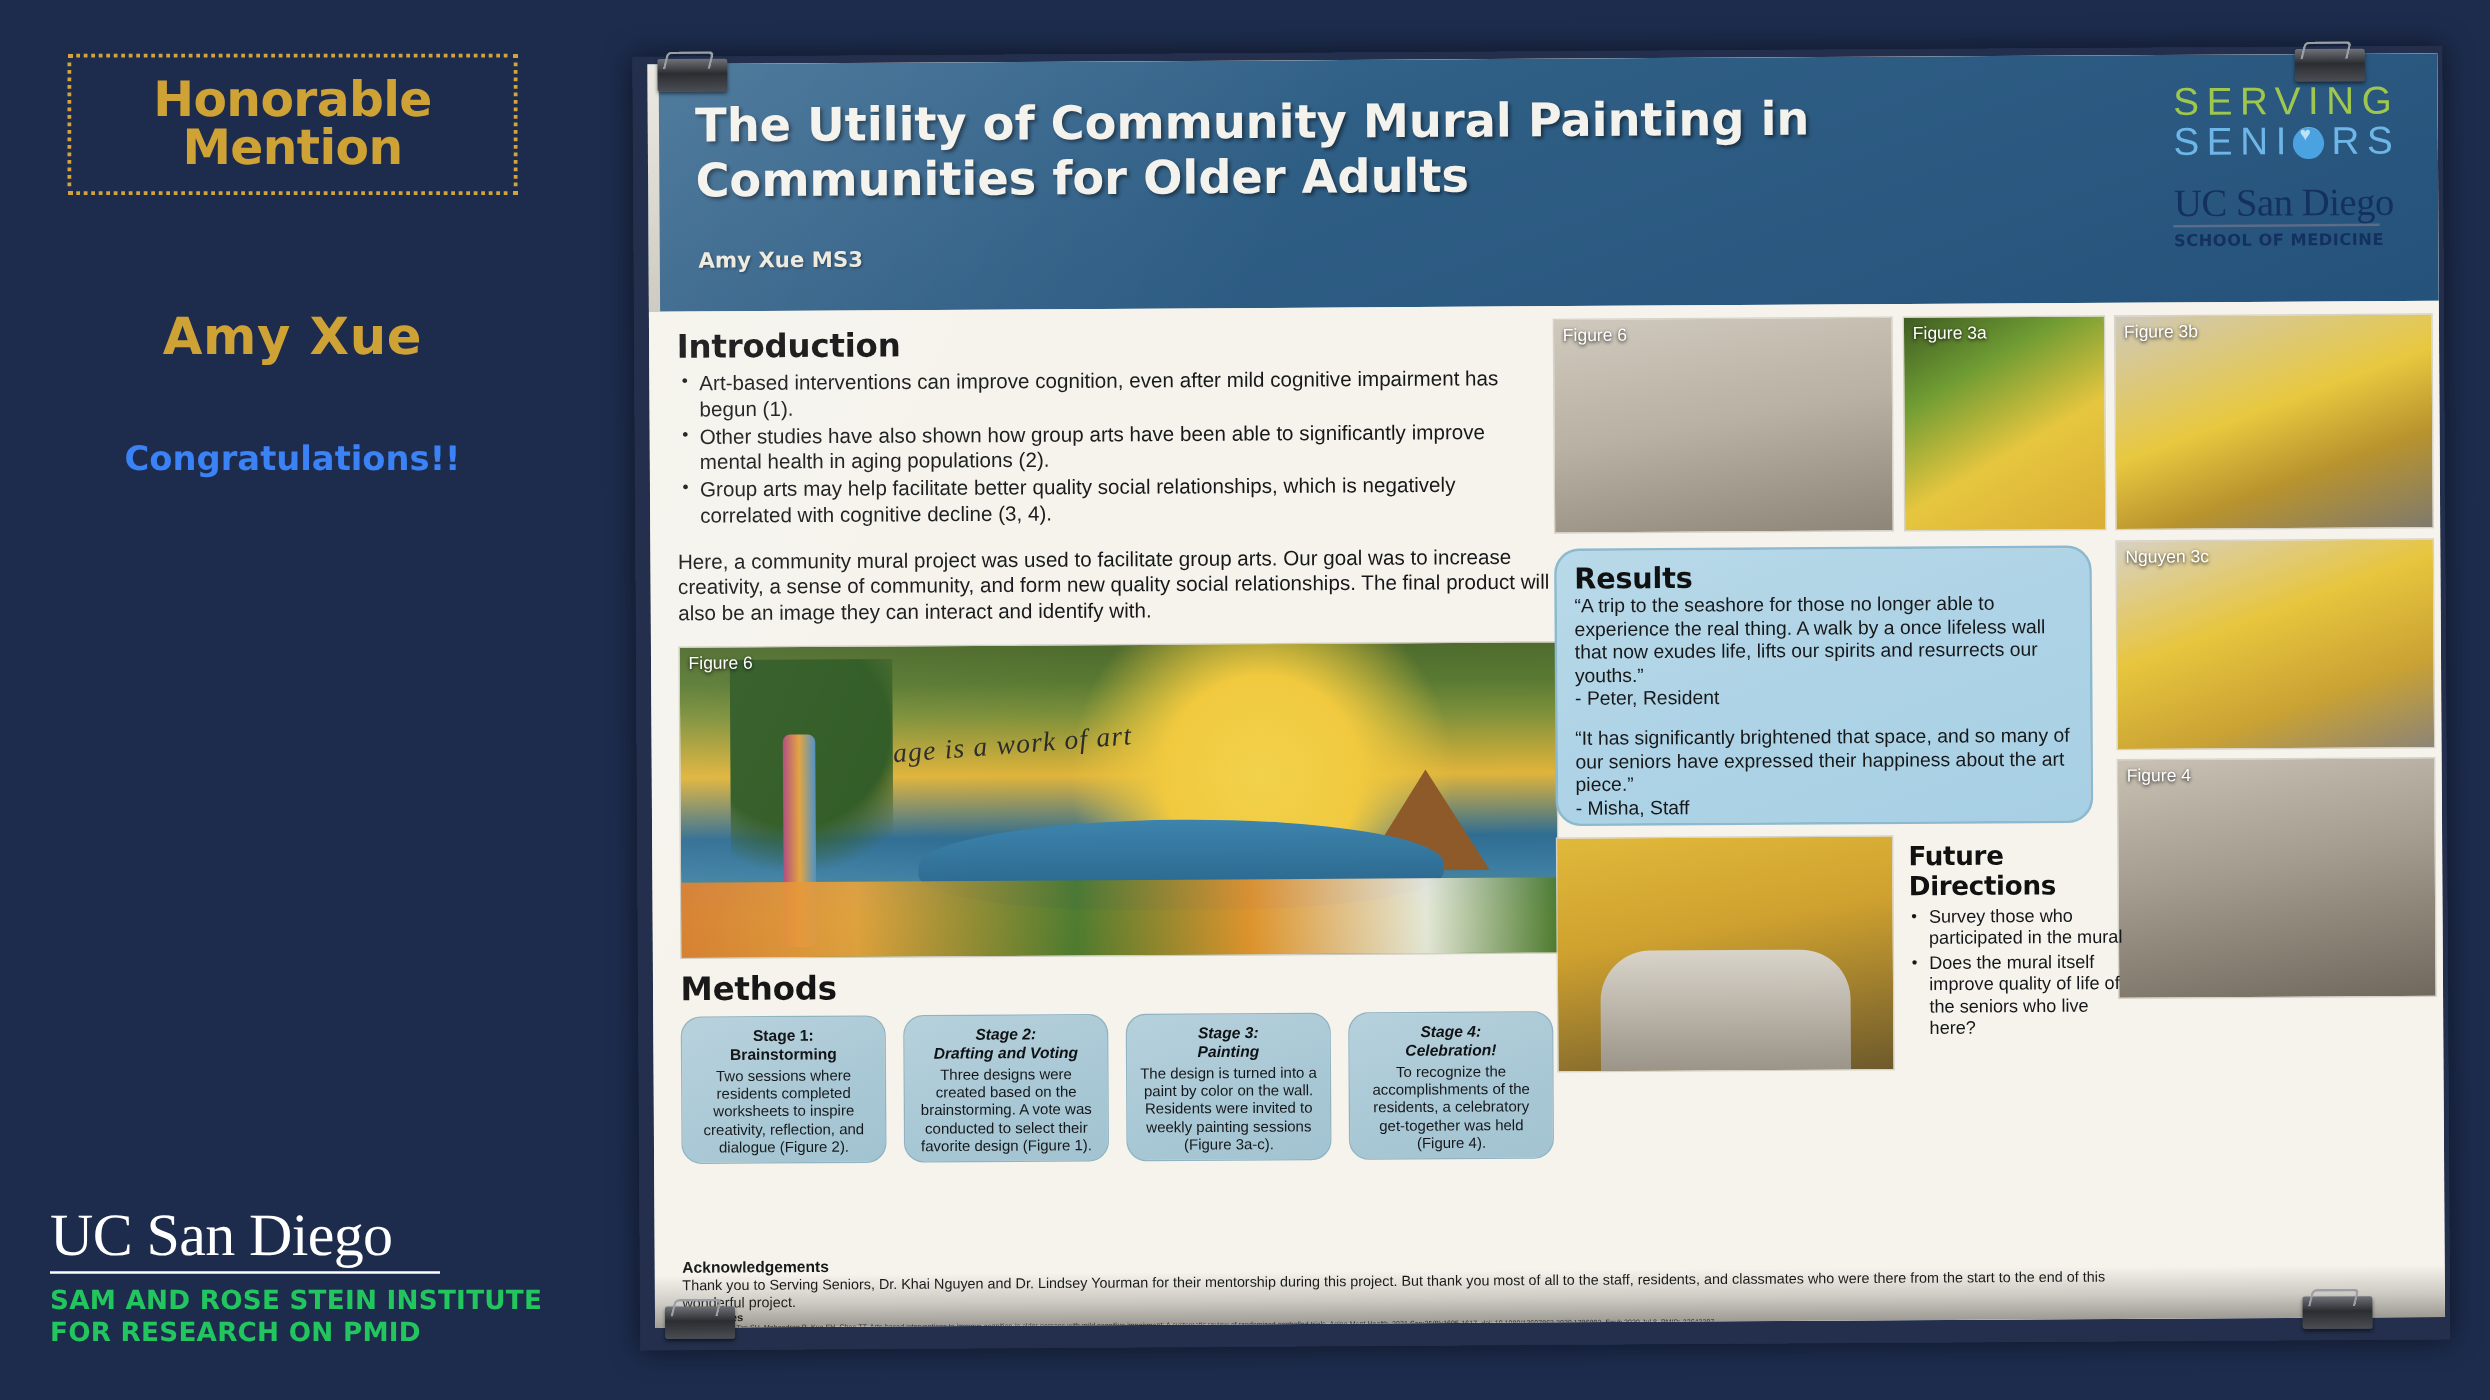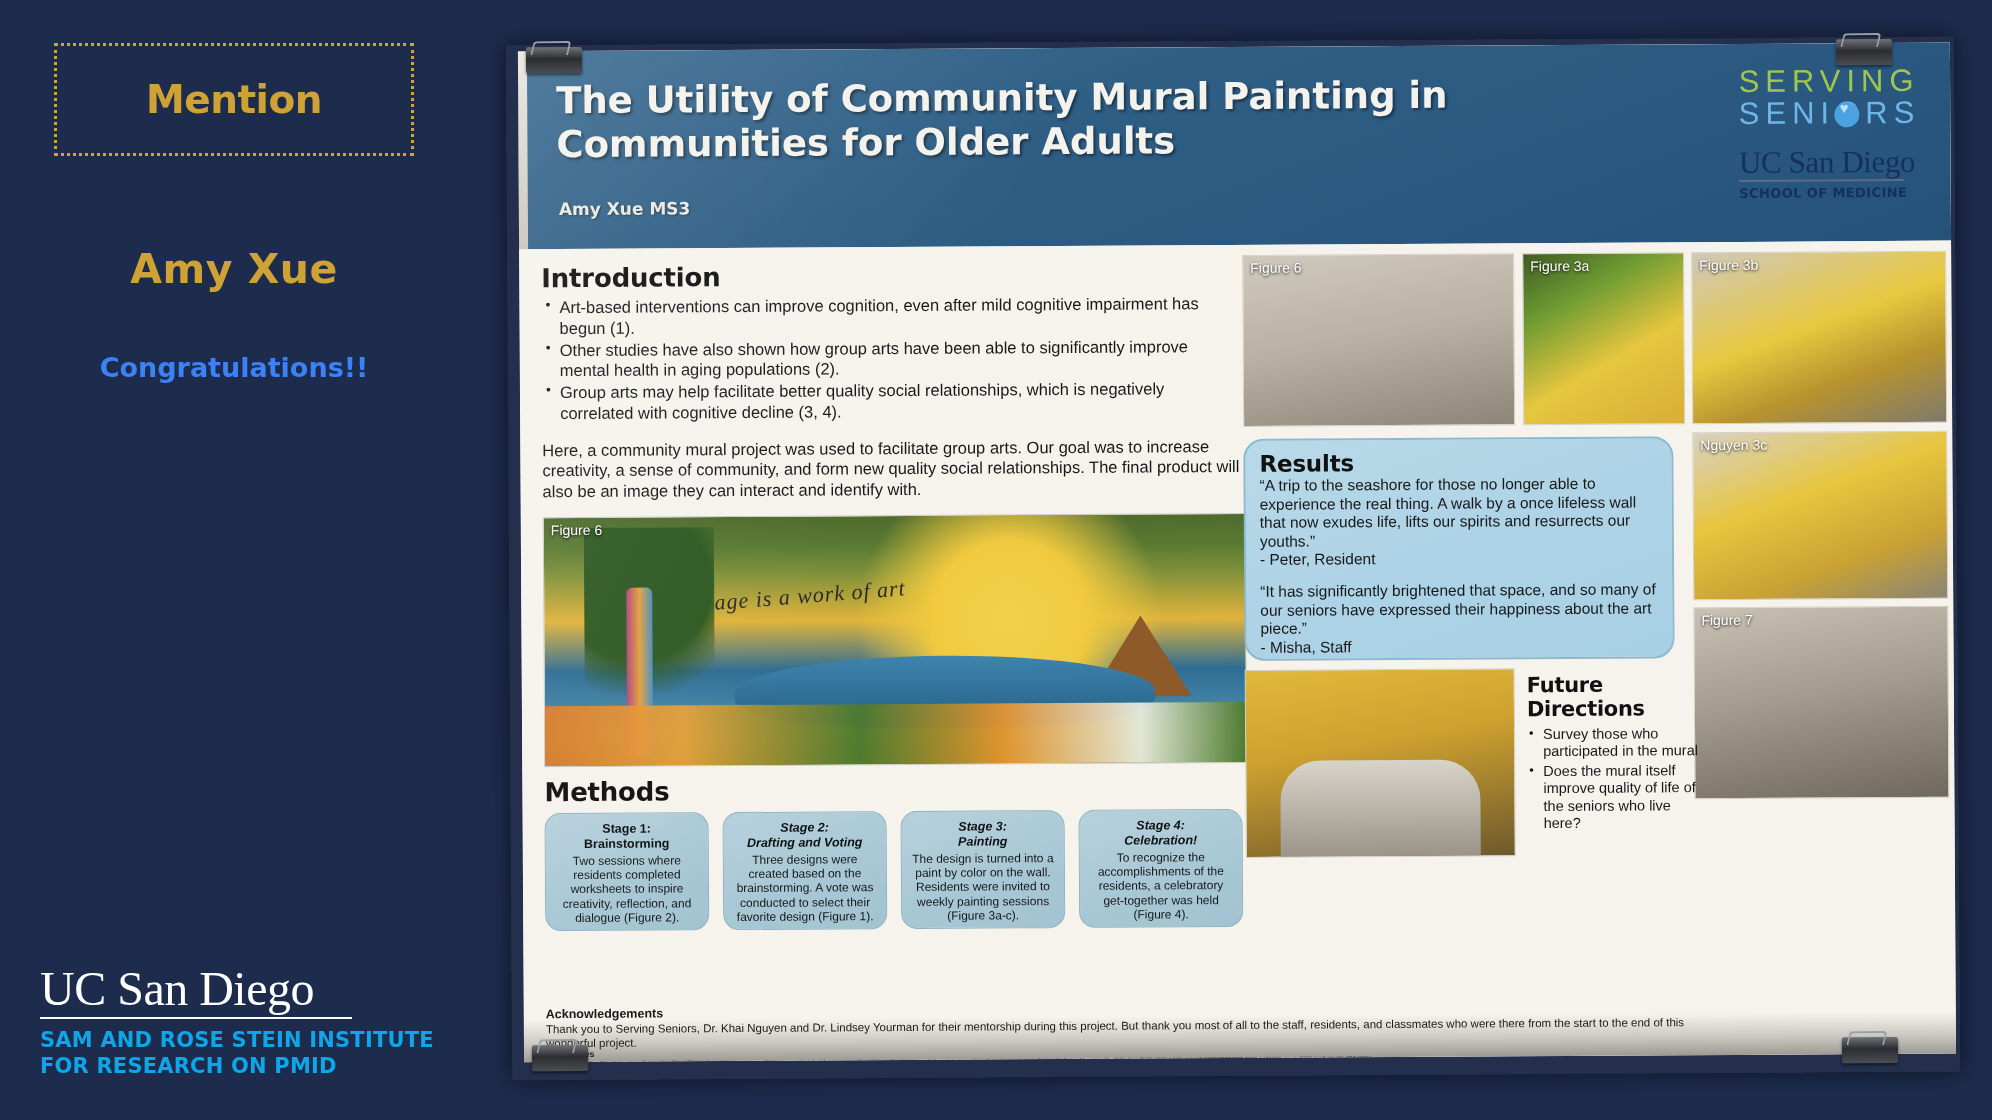--- a/index.html
+++ b/index.html
@@ -53,21 +53,21 @@
   .ucsd-word {
     color: #ffffff;
     font-family: "Liberation Serif", serif;
     font-size: 48px;
     letter-spacing: -0.5px;
     line-height: 1.02;
     white-space: nowrap;
   }
   .ucsd-rule { width: 312px; height: 2px; background: #ffffff; margin: 3px 0 9px 0; }
   .ucsd-sub {
-    color: #0ea5e9;
+    color: #22c55e;
     font-family: "DejaVu Sans", sans-serif;
     font-weight: bold;
     font-size: 21px;
     line-height: 1.22;
     letter-spacing: 0.2px;
   }
 
   
   .poster-wrap {
     position: absolute; left: 509px; top: 41px;
@@ -298,20 +298,21 @@
     pointer-events:none;
   }
 </style>
 </head>
 <body>
 
 <div id="stage">
 
   <div class="award-box">
     <div class="award-text">
+      <span>Honorable</span>
       <span class="l2">Mention</span>
     </div>
   </div>
 
   <div class="winner-name">Amy Xue</div>
   <div class="congrats">Congratulations!!</div>
 
   <div class="ucsd-logo">
     <div class="ucsd-word">UC San Diego</div>
     <div class="ucsd-rule"></div>
@@ -372,21 +373,21 @@
           <div class="photo ph3a">
             <div class="figlabel">Figure 3a</div>
           </div>
           <div class="photo ph3b">
             <div class="figlabel">Figure 3b</div>
           </div>
           <div class="photo ph3c">
             <div class="figlabel">Nguyen 3c</div>
           </div>
           <div class="photo ph4">
-            <div class="figlabel">Figure 7</div>
+            <div class="figlabel">Figure 4</div>
           </div>
           <div class="photo ph5"></div>
 
           <div class="results">
             <div class="h2">Results</div>
             <div class="bodytext">“A trip to the seashore for those no longer able to experience the real thing. A walk by a once lifeless wall that now exudes life, lifts our spirits and resurrects our youths.”</div>
             <div class="bodytext">- Peter, Resident</div>
             <div class="gap"></div>
             <div class="bodytext">“It has significantly brightened that space, and so many of our seniors have expressed their happiness about the art piece.”</div>
             <div class="bodytext">- Misha, Staff</div>

